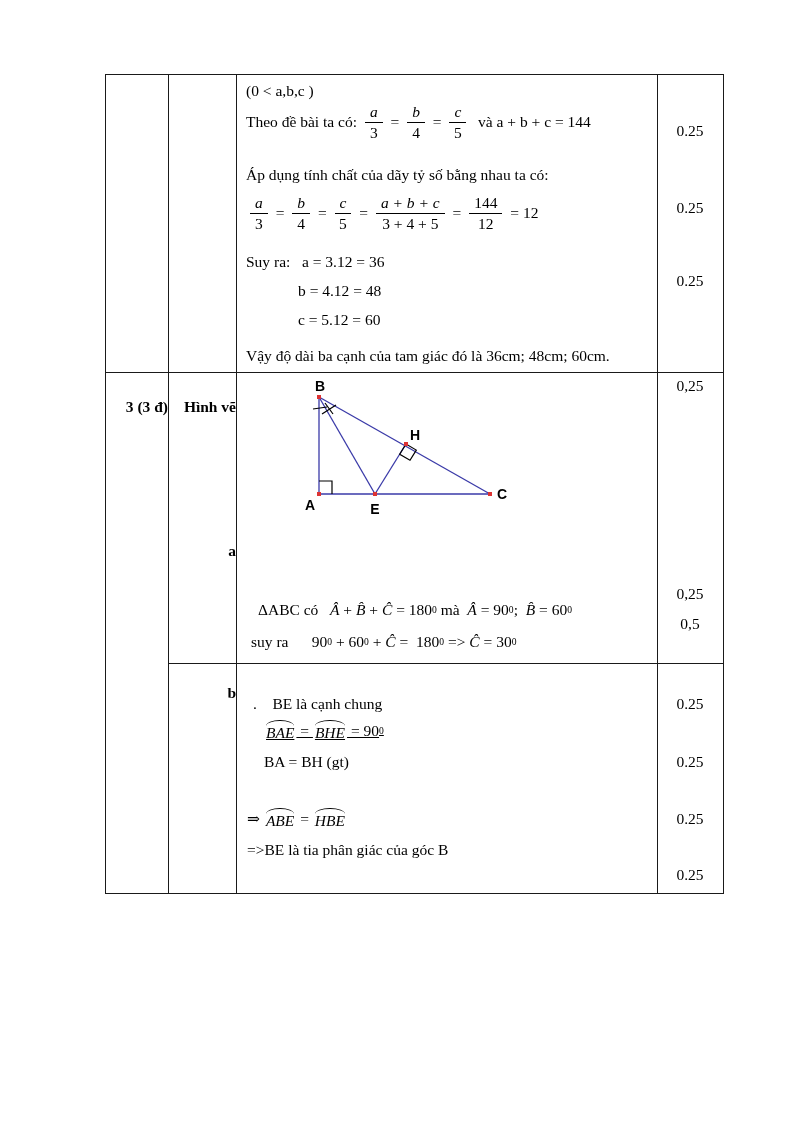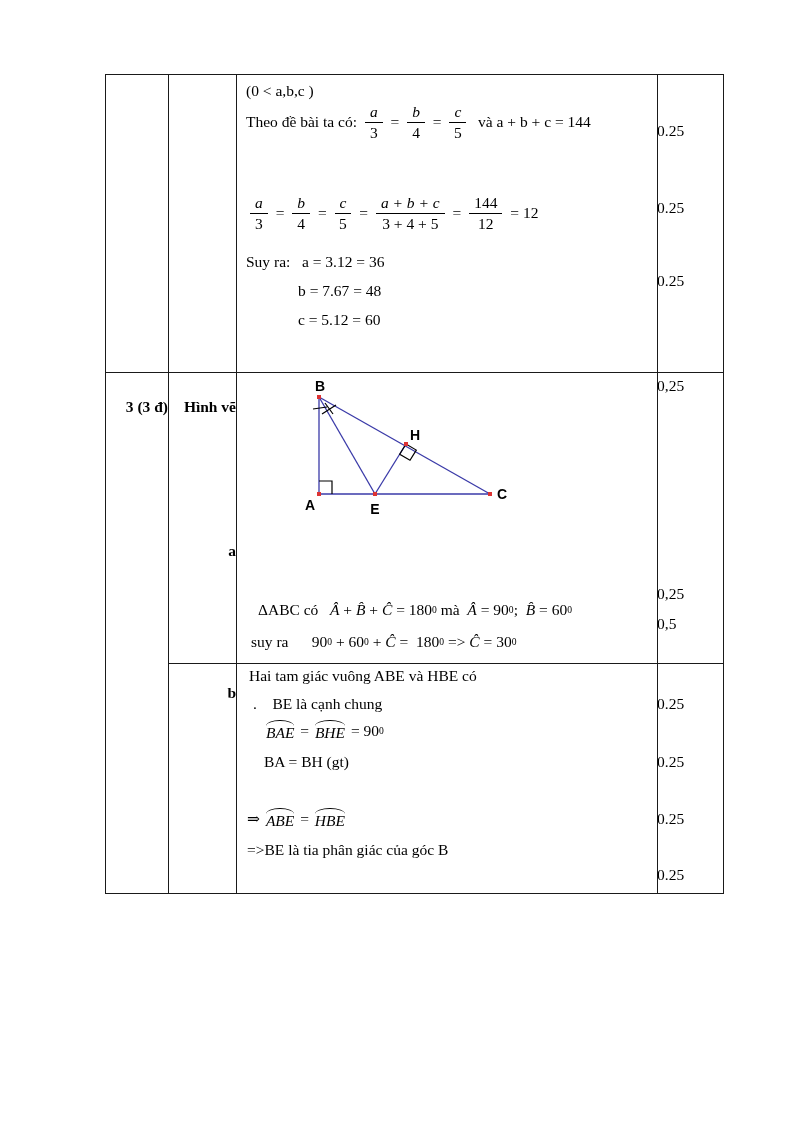--- a/index.html
+++ b/index.html
@@ -14,21 +14,21 @@
   .eqline{position:absolute;display:flex;align-items:center;}
   .eqline span{white-space:pre;}
   .it{font-style:italic;}
   .frac{display:inline-block;text-align:center;margin:0 4px;line-height:1.15;vertical-align:middle;}
   .fn{display:block;padding:0 5px 1px;border-bottom:1.2px solid #000;}
   .fd{display:block;padding-top:1px;}
   sup{font-size:0.62em;vertical-align:0.5em;line-height:0;}
   .wh{position:relative;display:inline-block;font-style:italic;padding:4px 2px 0;}
   .wh::before{content:"";position:absolute;top:0;left:6%;right:6%;height:5px;
               border-top:1.4px solid #000;border-radius:50% 50% 0 0/100% 100% 0 0;}
-  .score{position:absolute;left:551px;width:66px;line-height:19px;}
+  .score{position:absolute;left:551px;width:66px;text-align:center;line-height:19px;}
   svg text{font-family:"Liberation Sans","DejaVu Sans",sans-serif;font-size:14px;font-weight:bold;}
 </style>
 </head>
 <body>
 
 <div id="page">
   <div id="grid">
 
     <div class="vline" style="left:62px;"></div>
     <div class="vline" style="left:130px;"></div>
@@ -39,35 +39,37 @@
     <div class="line" style="left:140px;top:6px;">(0 &lt; a,b,c )</div>
     <div class="eqline" style="left:140px;top:24px;height:46px;align-items:center;">
         <span>Theo đề bài ta có: </span>
         <span class="frac"><span class="fn it">a</span><span class="fd">3</span></span>
         <span> = </span>
         <span class="frac"><span class="fn it">b</span><span class="fd">4</span></span>
         <span> = </span>
         <span class="frac"><span class="fn it">c</span><span class="fd">5</span></span>
         <span>  và a + b + c = 144</span>
       </div>
+    <div class="line" style="left:140px;top:90px;">Áp dụng tính chất của dãy tỷ số bằng nhau ta có:</div>
     <div class="eqline" style="left:140px;top:114px;height:48px;">
         <span class="frac"><span class="fn it">a</span><span class="fd">3</span></span>
         <span> = </span>
         <span class="frac"><span class="fn it">b</span><span class="fd">4</span></span>
         <span> = </span>
         <span class="frac"><span class="fn it">c</span><span class="fd">5</span></span>
         <span> = </span>
         <span class="frac"><span class="fn it">a + b + c</span><span class="fd">3 + 4 + 5</span></span>
         <span> = </span>
         <span class="frac"><span class="fn">144</span><span class="fd">12</span></span>
         <span> = 12</span>
       </div>
     <div class="line" style="left:140px;top:177px;">Suy ra:   a = 3.12 = 36</div>
-    <div class="line" style="left:192px;top:206px;">b = 7.67 = 48</div>
+    <div class="line" style="left:192px;top:206px;">b = 4.12 = 48</div>
     <div class="line" style="left:192px;top:235px;">c = 5.12 = 60</div>
+    <div class="line" style="left:140px;top:271px;">Vậy độ dài ba cạnh của tam giác đó là 36cm; 48cm; 60cm.</div>
     <div class="score" style="top:46px;">0.25</div>
     <div class="score" style="top:123px;">0.25</div>
     <div class="score" style="top:196px;">0.25</div>
 
     <div class="line bold center" style="left:0;width:62px;top:322px;">3 (3 đ)</div>
     <div class="line bold center" style="left:63px;width:67px;top:322px;">Hình vẽ</div>
     <div class="line bold center" style="left:63px;width:67px;top:466px;">a</div>
     <div class="line bold center" style="left:63px;width:67px;top:608px;">b</div>
 
     <svg style="position:absolute;left:185px;top:301px;" width="230" height="152" viewBox="0 0 230 152">
@@ -128,23 +130,22 @@
         <sup>0</sup>
         <span> =&gt; </span>
         <span class="it">Ĉ</span>
         <span> = 30</span>
         <sup>0</sup>
       </div>
     <div class="score" style="top:301px;">0,25</div>
     <div class="score" style="top:509px;">0,25</div>
     <div class="score" style="top:539px;">0,5</div>
 
-    <div class="line" style="left:143px;top:591px;">Hai tam giác vuông ABE và HBE có</div>
     <div class="line" style="left:147px;top:619px;">.    BE là cạnh chung</div>
-    <div class="eqline" style="left:158px;top:645px;height:22px;">
+    <div class="eqline" style="left:158px;top:645px;height:22px;text-decoration:underline;">
         <span class="wh">BAE</span>
         <span> = </span>
         <span class="wh">BHE</span>
         <span> = 90</span>
         <sup>0</sup>
       </div>
     <div class="line" style="left:158px;top:677px;">BA = BH (gt)</div>
     <div class="eqline" style="left:141px;top:733px;height:22px;">
         <span>⇒ </span>
         <span class="wh">ABE</span>

